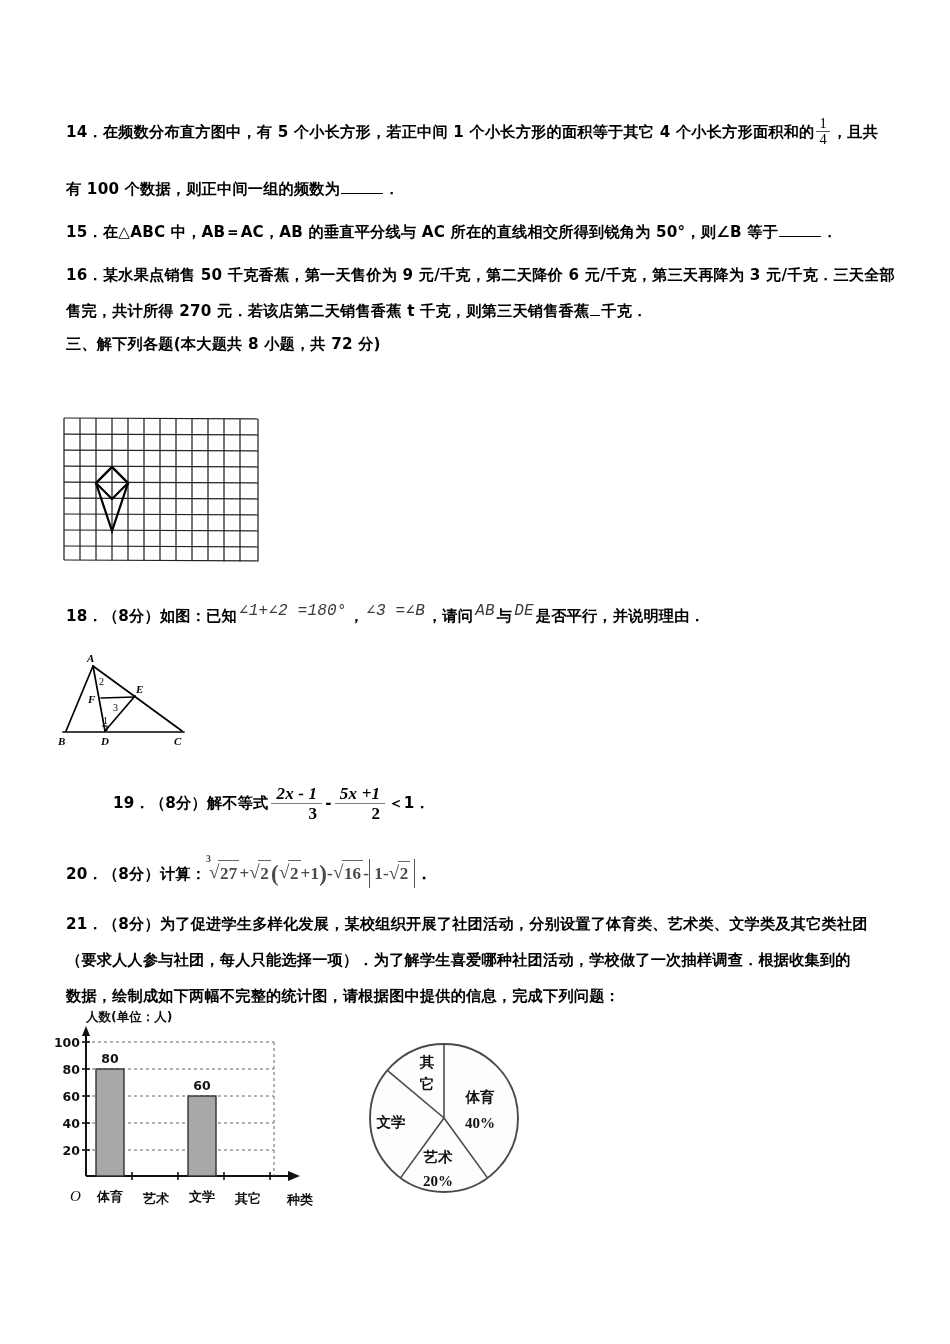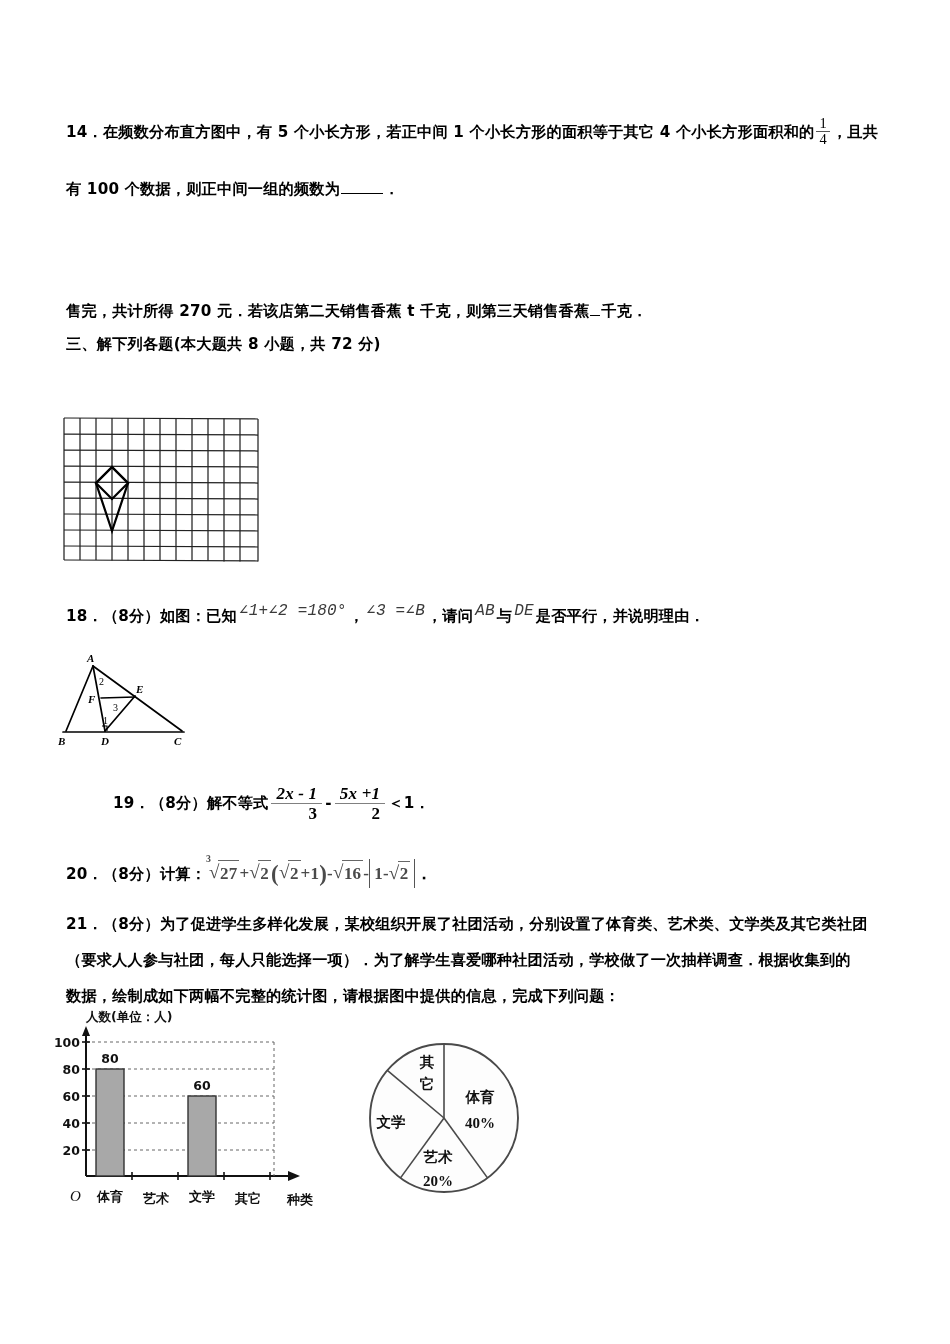--- a/index.html
+++ b/index.html
@@ -218,21 +218,27 @@
 <div class="page">
 
   <div class="qline wrapline" style="left:66px; top:118px; width:862px;">
     <span class="qnum cjk">14．</span><span class="cjk">在频数分布直方图中，有 5 个小长方形，若正中间 1 个小长方形的面积等于其它 4 个小长方形面积和的</span><span class="frac"><span class="num">1</span><span class="den">4</span></span><span class="cjk">，且共</span>
   </div>
 
   <div class="qline" style="left:66px; top:178px;text-align:right;">
     <span class="cjk">有 100 个数据，则正中间一组的频数为</span><span class="blank-line"></span><span class="cjk">．</span>
   </div>
 
-
+  <div class="qline" style="left:66px; top:221px;">
+    <span class="qnum cjk">15．</span><span class="cjk">在△ABC 中，AB＝AC，AB 的垂直平分线与 AC 所在的直线相交所得到锐角为 50°，则∠B 等于</span><span class="blank-line"></span><span class="cjk">．</span>
+  </div>
+
+  <div class="qline" style="left:66px; top:264px;">
+    <span class="qnum cjk">16．</span><span class="cjk">某水果点销售 50 千克香蕉，第一天售价为 9 元/千克，第二天降价 6 元/千克，第三天再降为 3 元/千克．三天全部</span>
+  </div>
 
   <div class="qline" style="left:66px; top:300px;">
     <span class="cjk">售完，共计所得 270 元．若该店第二天销售香蕉 t 千克，则第三天销售香蕉</span><span class="blank-line short"></span><span class="cjk">千克．</span>
   </div>
 
   <div class="sect-head cjk" style="left:66px; top:334px;">三、解下列各题(本大题共 8 小题，共 72 分)</div>
 
 
   <svg id="grid-figure" viewBox="0 0 196 145">
     <g stroke="#222" stroke-width="1.25" fill="none">

